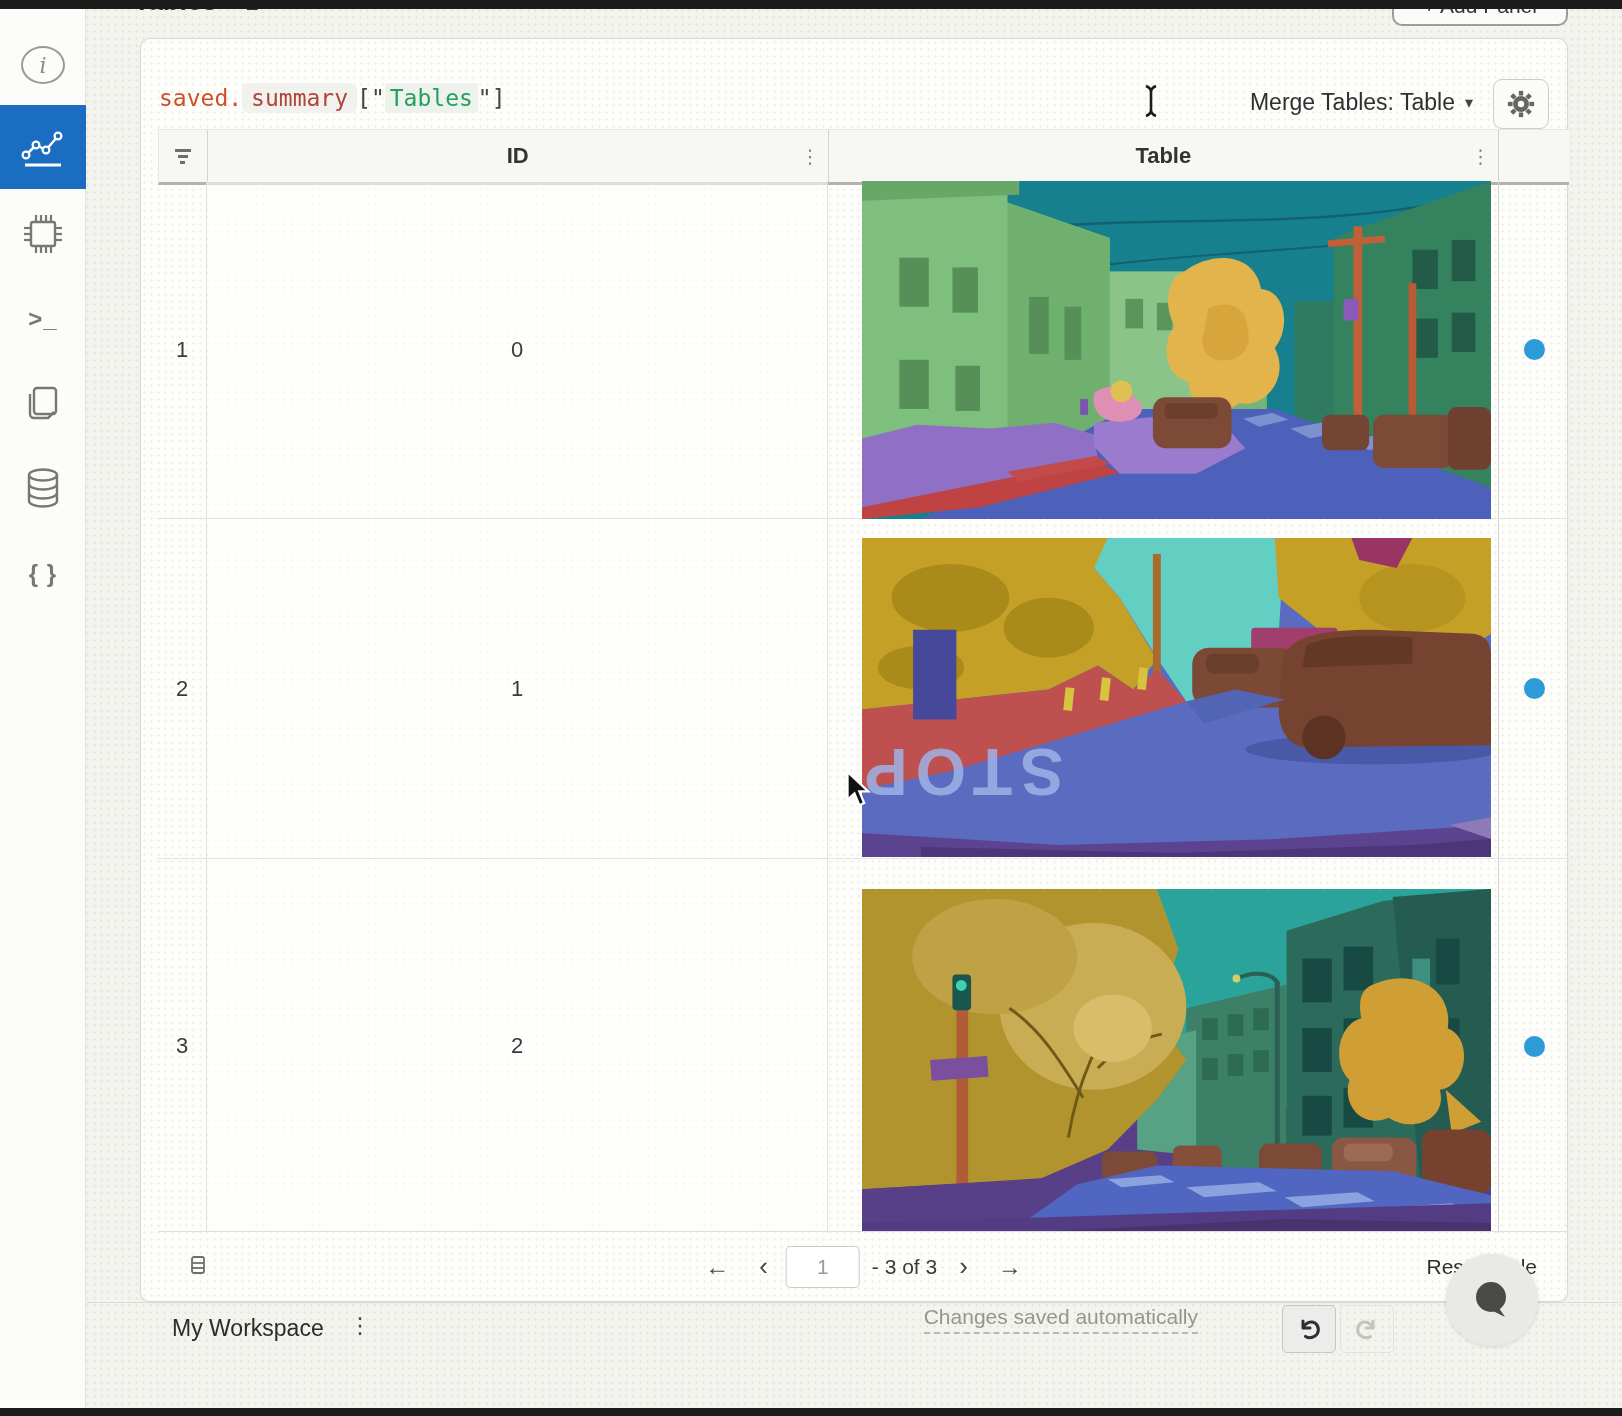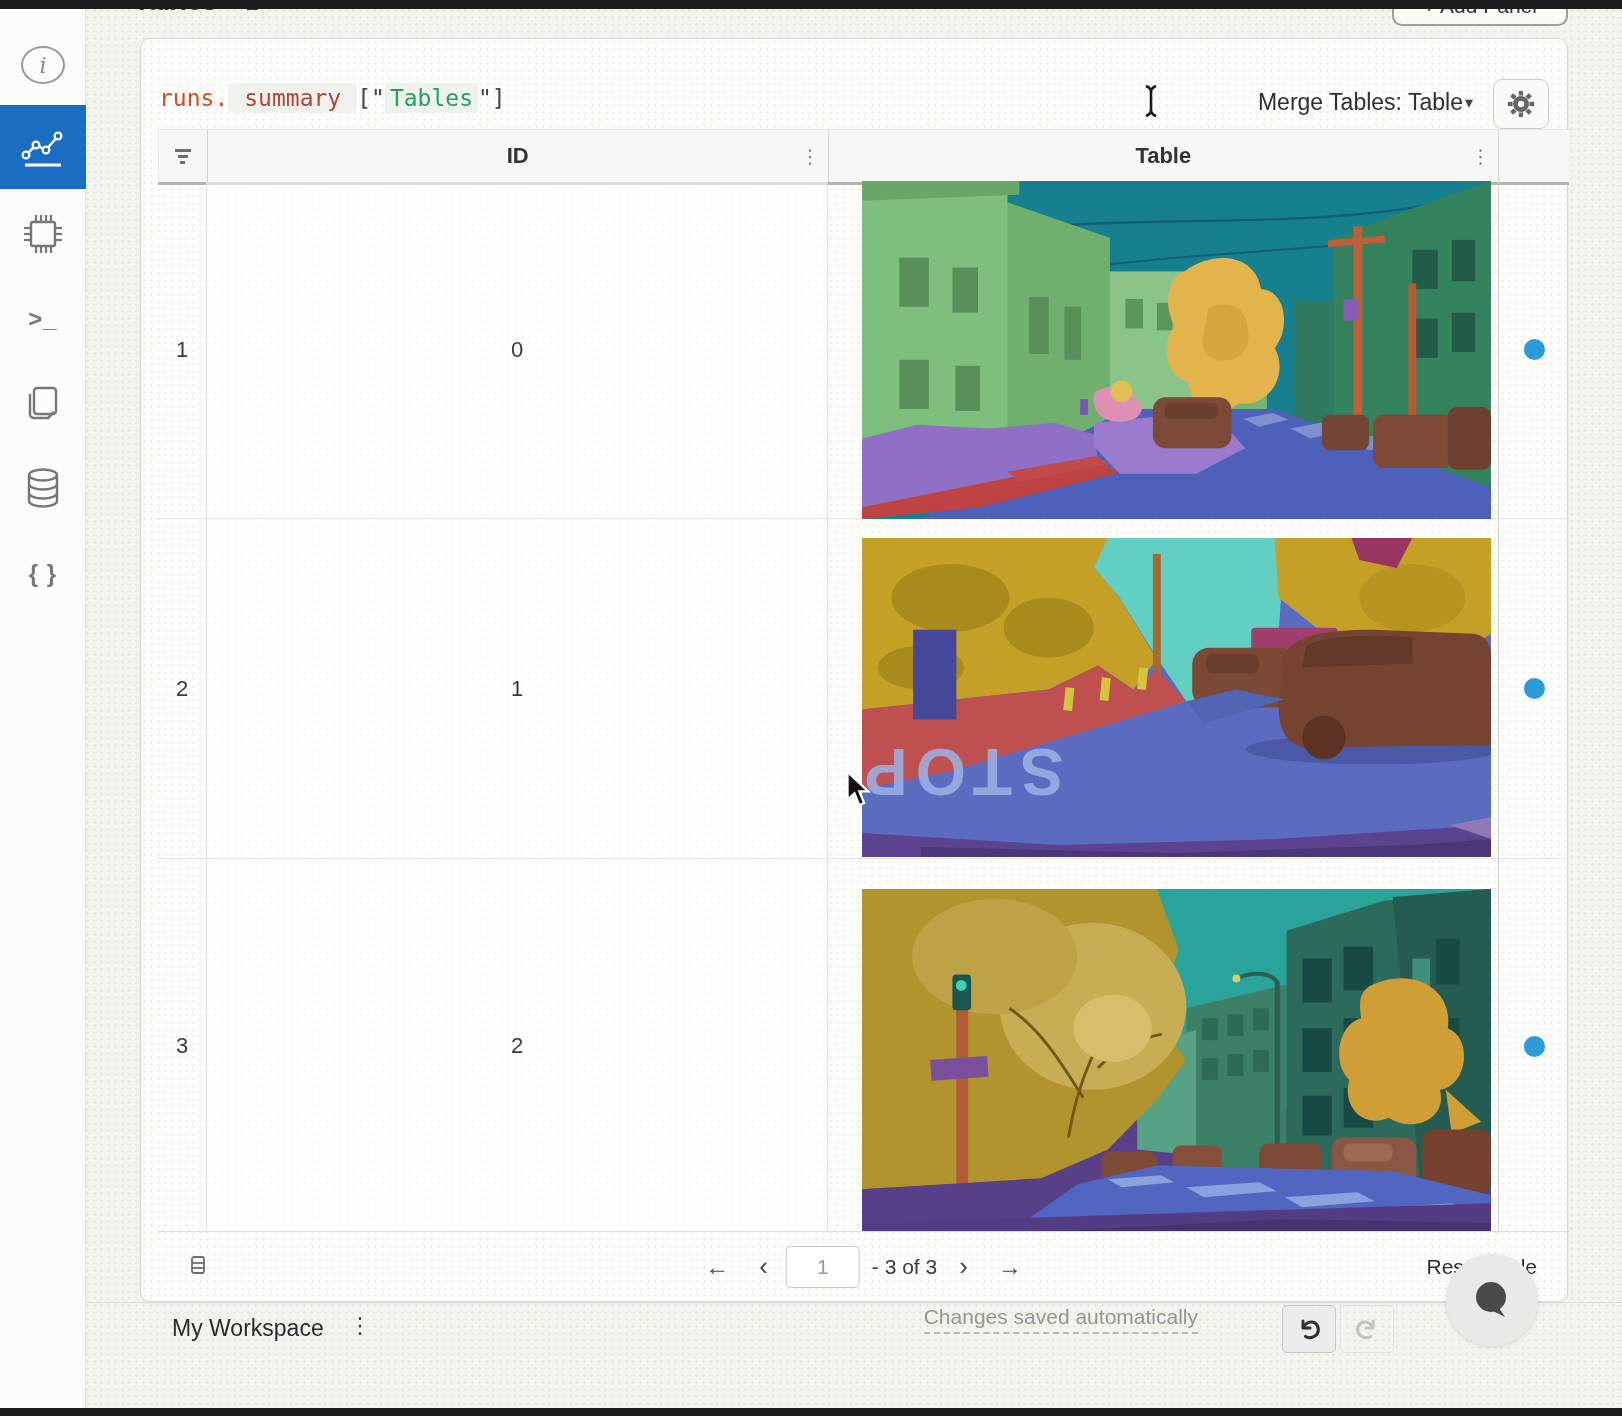--- a/index.html
+++ b/index.html
@@ -39,25 +39,25 @@
     background:#fdfdfb;
     background-image:radial-gradient(circle, #f2f0e2 1px, transparent 1.2px);
     background-size:7px 7px;
     border:1px solid #d8d8d4; border-radius:10px;
     box-shadow:0 1px 3px rgba(0,0,0,.06); z-index:8; }
 
   .code-line { position:absolute; left:18px; top:46px;
     font-family:"DejaVu Sans Mono", monospace; font-size:23px; color:#3a3a3a; white-space:pre; }
   .tok-object { color:#cf4f28; }
   .tok-dot { color:#cf4f28; }
-  .tok-method { color:#b0453a; background:#f1f1ed; border-radius:7px; padding:2px 16px; }
+  .tok-method { color:#b0453a; background:#f1f1ed; border-radius:7px; padding:2px 9px; }
   .tok-plain { color:#444; }
   .tok-key { color:#23a05f; background:#eef2ec; border-radius:3px; padding:2px 5px; }
 
-  .merge-group { position:absolute; right:94px; top:50px; display:flex; align-items:center; gap:0; }
+  .merge-group { position:absolute; right:94px; top:50px; display:flex; align-items:center; gap:8px; }
   .merge-label { font-size:23px; color:#2f2f2f; }
   .merge-caret { font-size:16px; color:#444; margin-left:2px; }
   .gear-btn { position:absolute; right:18px; top:40px; width:56px; height:50px;
     border:1px solid #ccccc8; border-radius:9px; background:#fbfbf8;
     display:flex; align-items:center; justify-content:center; cursor:pointer; }
 
   
   .thead { position:absolute; left:17px; top:90px; width:1411px; height:56px;
     background:#f7f7f4; border-top:1px solid #e6e6e2; border-left:1px solid #e6e6e2;
     border-bottom:3px solid #b2b2ae; display:flex; }
@@ -186,21 +186,21 @@
       <path d="M7 27 c0 3 6.3 5.5 14 5.5 s14 -2.5 14 -5.5" fill="none" stroke="#777773" stroke-width="2.4"></path>
     </svg>
   </div>
   <div class="side-item" style="top:525px;">
     <span class="glyph-icon">{ }</span>
   </div>
 </div>
 
 <div class="panel">
 
-  <div class="code-line"><span class="tok-object">runs</span><span class="tok-dot">.</span><span class="tok-method">summary</span><span class="tok-plain">["</span><span class="tok-key">Tables</span><span class="tok-plain">"]</span></div>
+  <div class="code-line"><span class="tok-object">saved</span><span class="tok-dot">.</span><span class="tok-method">summary</span><span class="tok-plain">["</span><span class="tok-key">Tables</span><span class="tok-plain">"]</span></div>
 
   <div class="merge-group">
     <span class="merge-label">Merge Tables: Table</span>
     <span class="merge-caret">▾</span>
   </div>
   <div class="gear-btn">
     <svg width="30" height="30" viewBox="-16 -16 32 32">
       <g stroke="#666" stroke-width="4.6">
         <line x1="0" y1="-9" x2="0" y2="-14"></line>
           <line x1="0" y1="9" x2="0" y2="14"></line>

